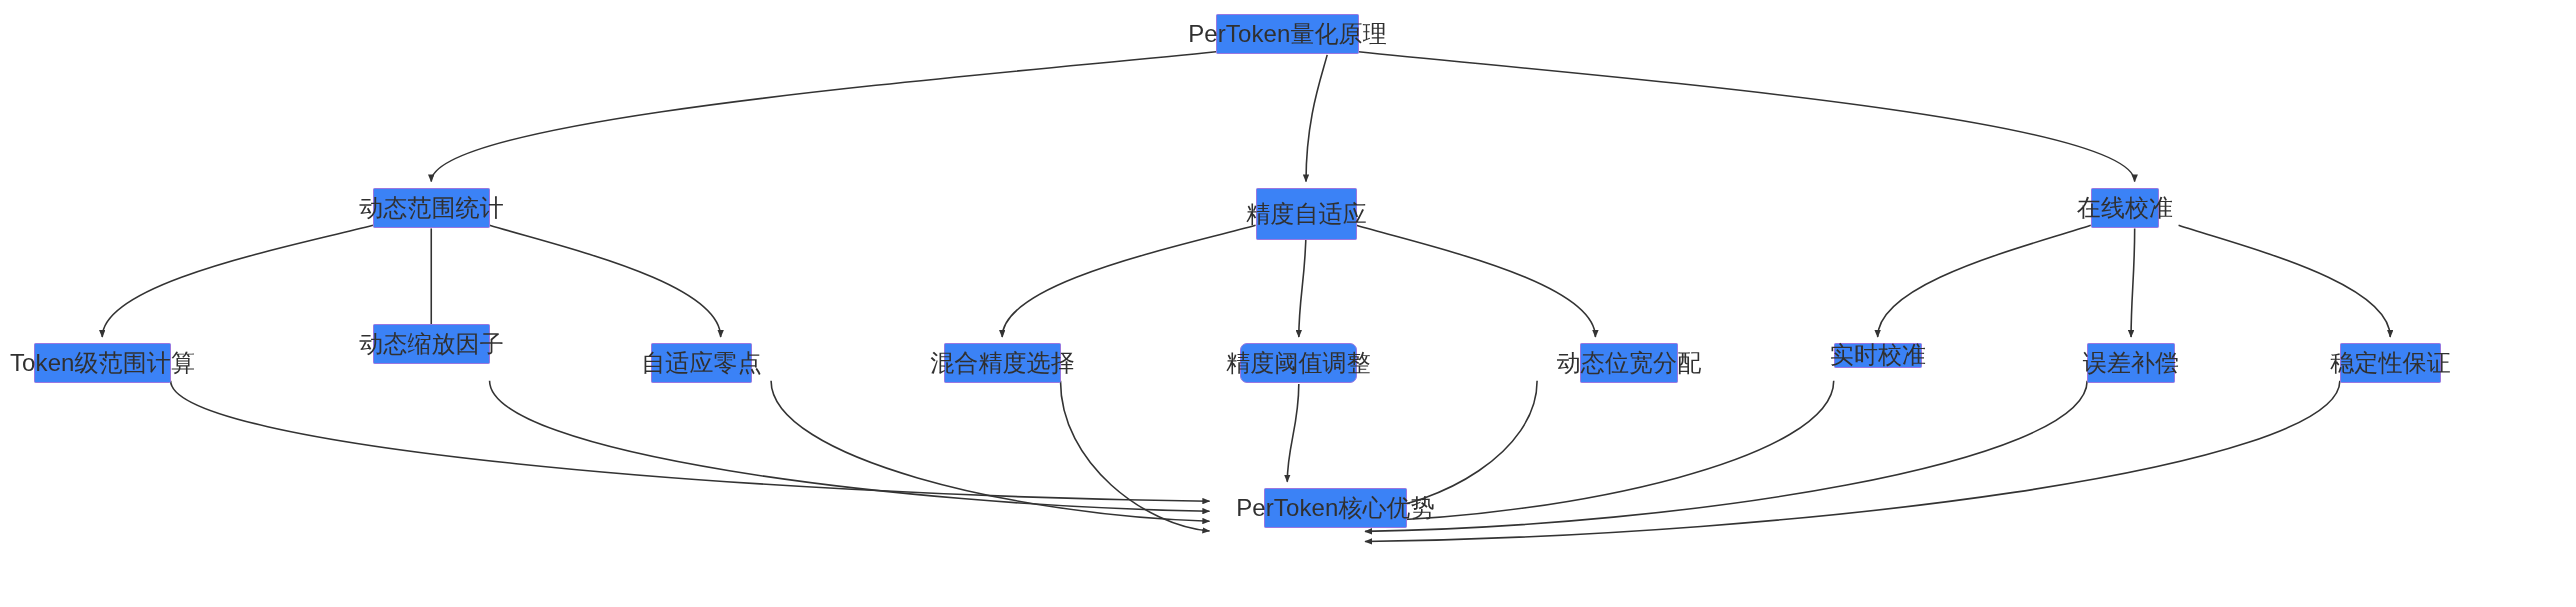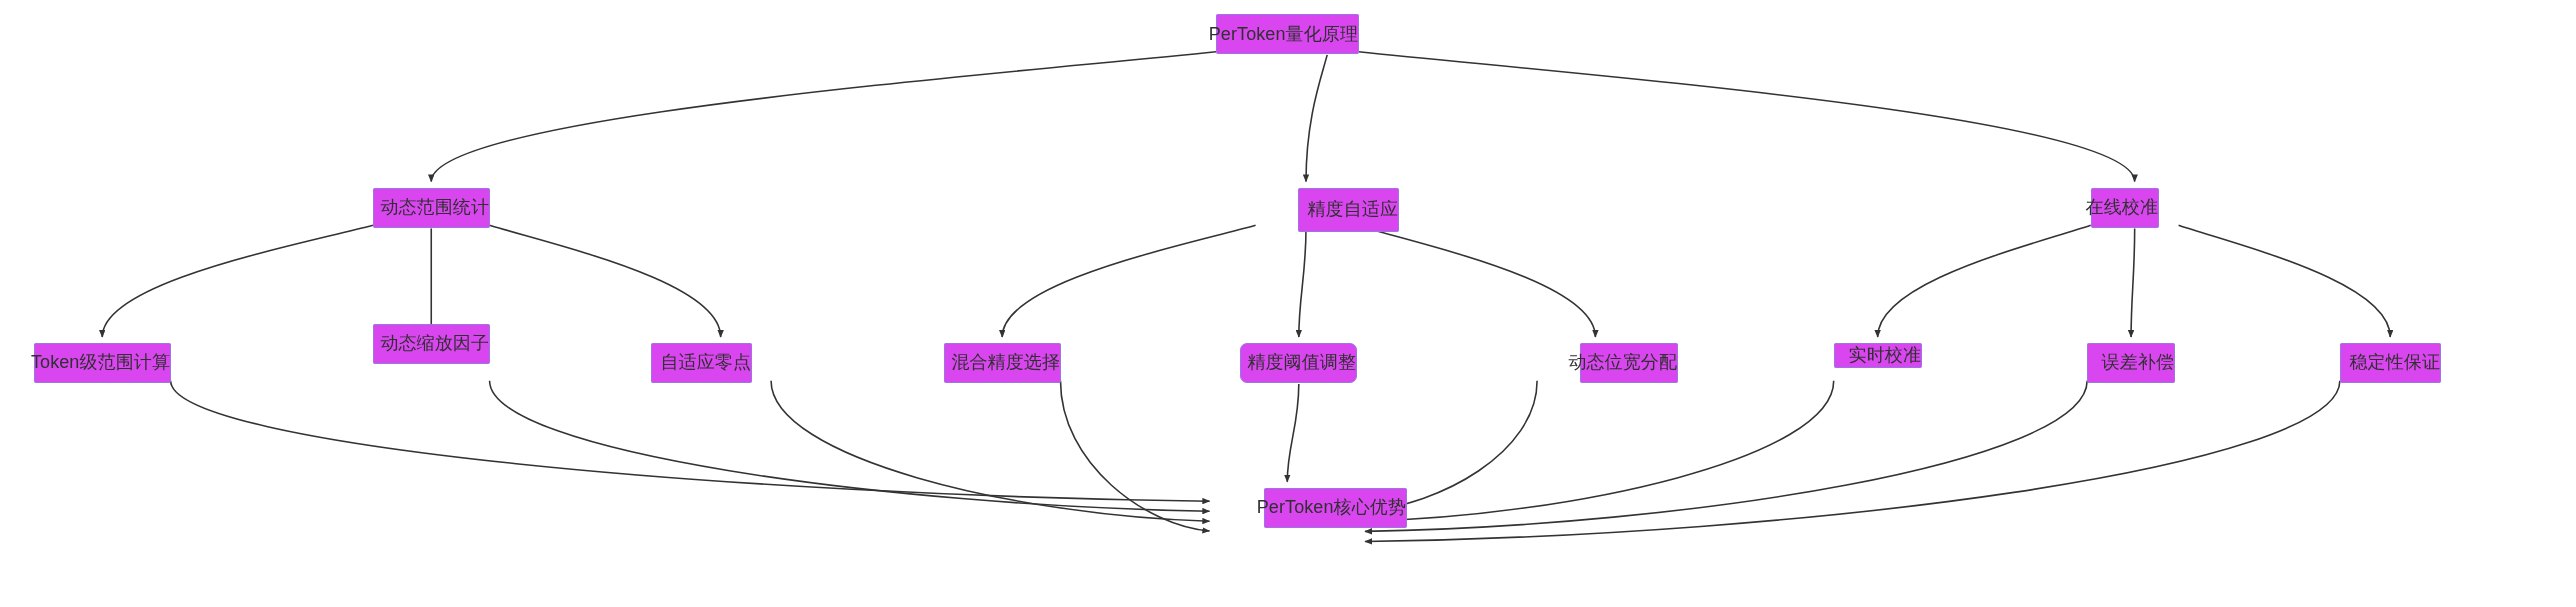--- a/index.html
+++ b/index.html
@@ -21,28 +21,28 @@
     position: absolute;
     left: 0;
     top: 0;
     width: 2576px;
     height: 608px;
     pointer-events: none;
   }
   .node {
     position: absolute;
     box-sizing: border-box;
-    background: #d946ef;
+    background: #3b82f6;
     border: 1.8px solid #9a77e0;
     border-radius: 1.4px;
     display: flex;
     align-items: center;
-    justify-content: flex-end;
+    justify-content: center;
     color: #303030;
-    font-size: 18px;
+    font-size: 24px;
     line-height: 1.2;
     letter-spacing: 0.1px;
     white-space: nowrap;
     z-index: 2;
   }
   .node-label {
     display: block;
   }
 </style>
 </head>
@@ -79,21 +79,21 @@
         <path d="M3250,528.52 C3250,651.434 2500.35,744 1895.9992345438086,751.8826218694865" fill="none" stroke="#333333" stroke-width="2.2" marker-end="url(#arrowhead)"></path>
       </g>
   </svg>
   <div id="nodes">
       <div class="node" style="left: 1216px; top: 14.4px; width: 143px; height: 40px;">
         <span class="node-label">PerToken量化原理</span>
       </div>
       <div class="node" style="left: 373px; top: 188px; width: 117px; height: 40px;">
         <span class="node-label">动态范围统计</span>
       </div>
-      <div class="node" style="left: 1256px; top: 188px; width: 101px; height: 44px; margin-left: 42px;">
+      <div class="node" style="left: 1256px; top: 188px; width: 101px; height: 52px;">
         <span class="node-label">精度自适应</span>
       </div>
       <div class="node" style="left: 2091px; top: 188px; width: 68px; height: 40px;">
         <span class="node-label">在线校准</span>
       </div>
       <div class="node" style="left: 34px; top: 343px; width: 137px; height: 40px;">
         <span class="node-label">Token级范围计算</span>
       </div>
       <div class="node" style="left: 373px; top: 324px; width: 117px; height: 40px;">
         <span class="node-label">动态缩放因子</span>

